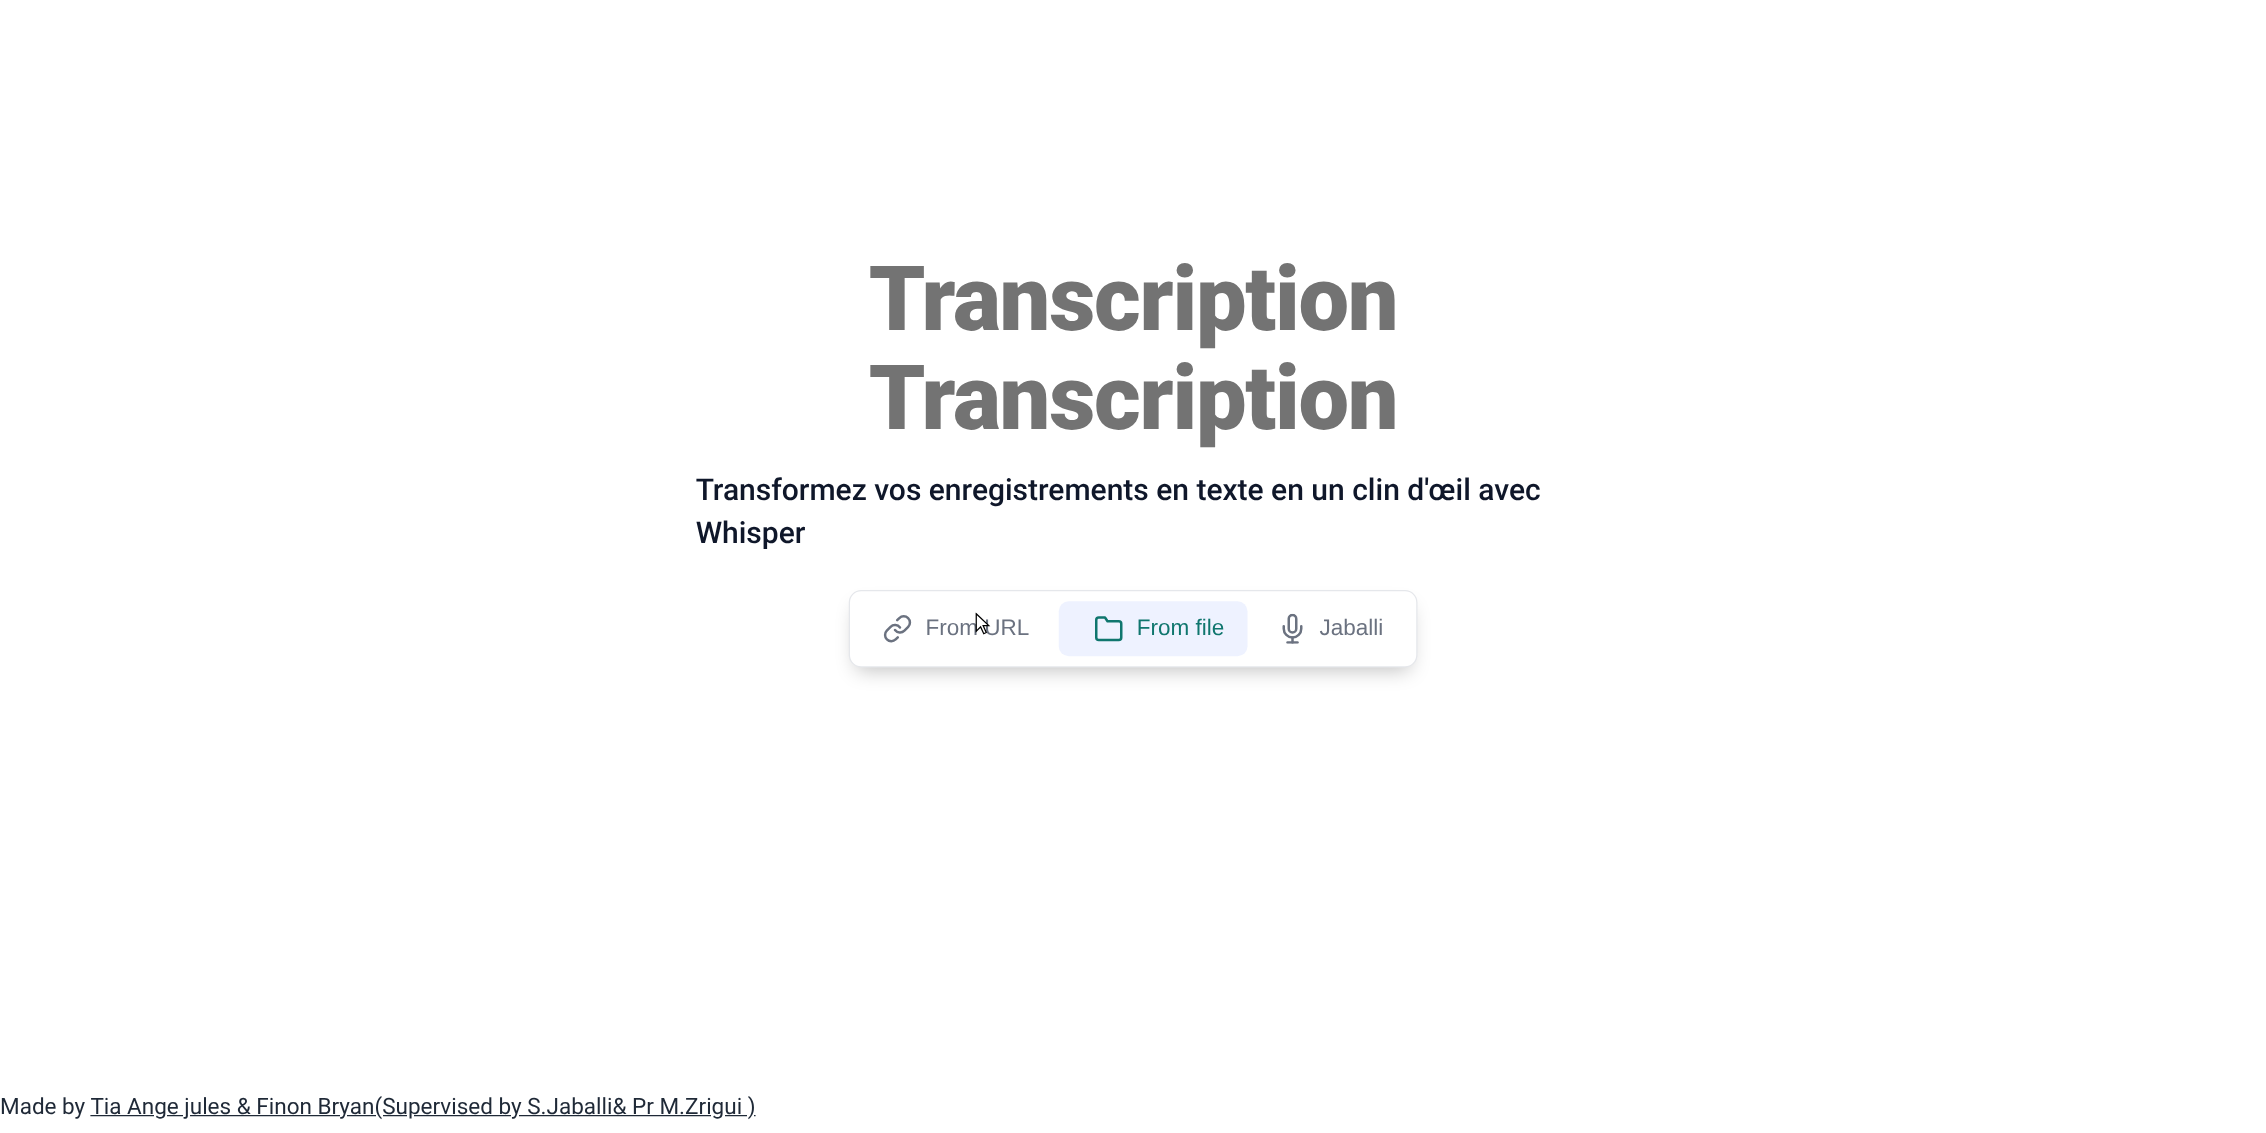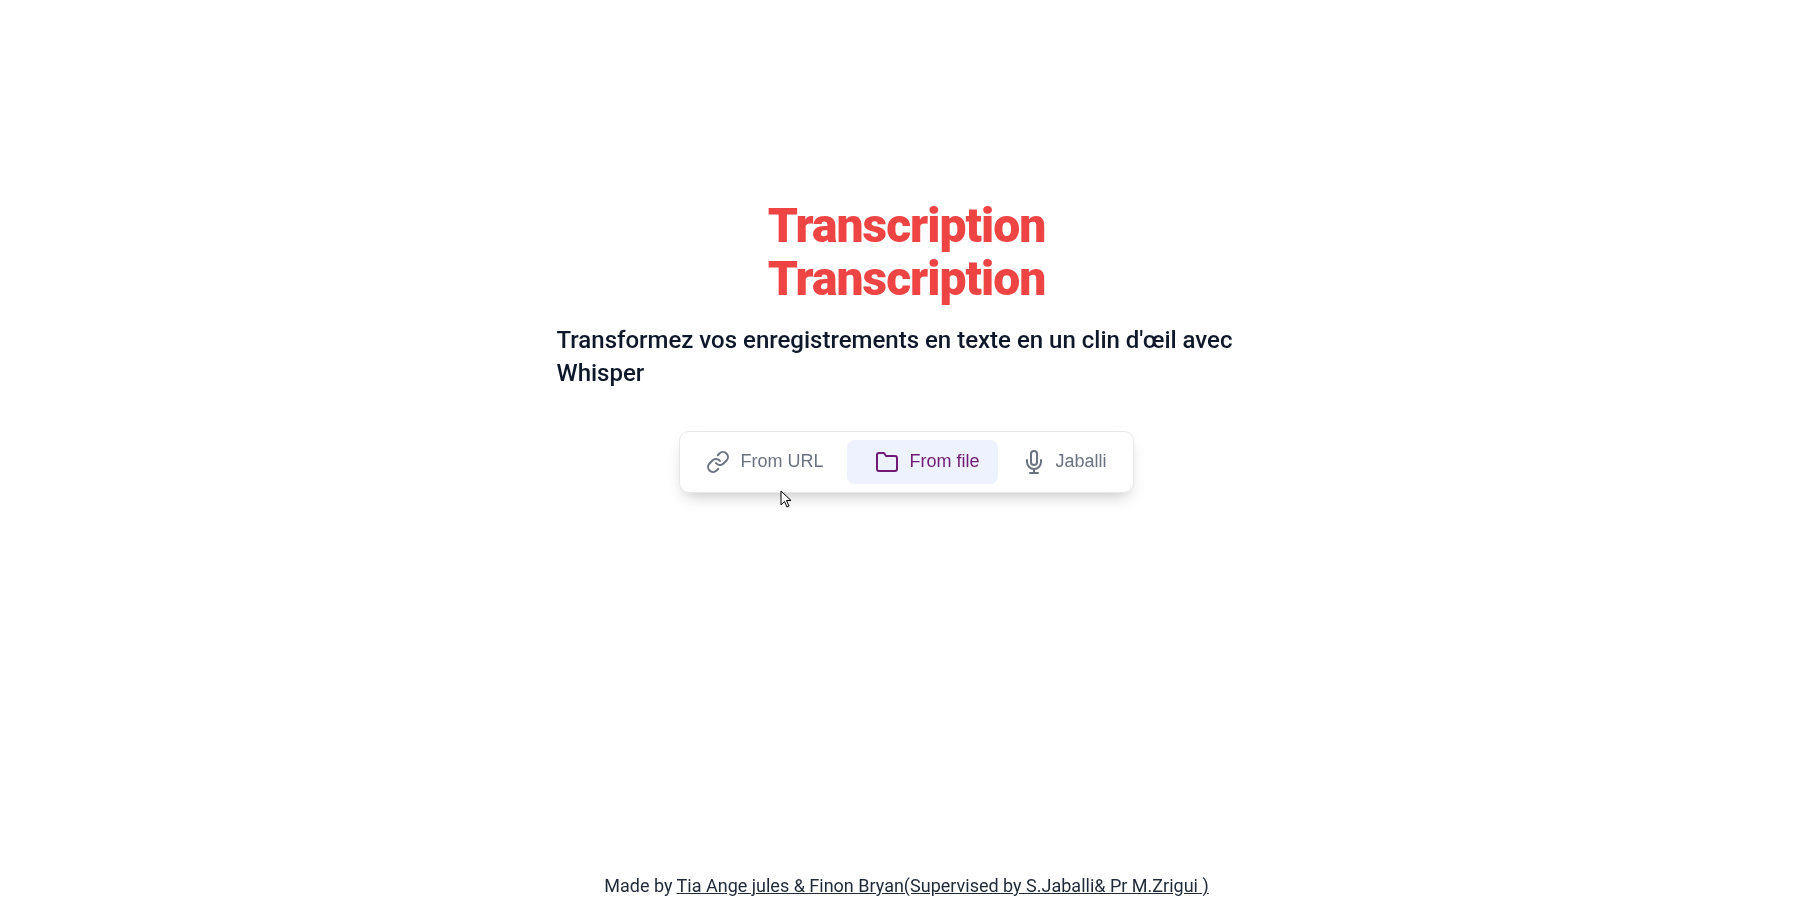--- a/index.html
+++ b/index.html
@@ -18,38 +18,38 @@
       position: relative;
     }
     .content {
       display: flex;
       flex-direction: column;
       align-items: center;
       margin-top: 200px;
       width: 100%;
     }
     .title {
-      font-size: 48px;
+      font-size: 72px;
       font-weight: 900;
-      color: #ef4444;
+      color: #737373;
       text-align: center;
       line-height: 1.1;
       letter-spacing: -1px;
     }
     .subtitle {
       font-size: 24px;
       font-weight: 500;
       color: #0f172a;
       text-align: left;
       margin-top: 18px;
       line-height: 1.4;
       max-width: 700px;
     }
     .tabs-container {
-      margin-top: 40px;
+      margin-top: 28px;
       background: #ffffff;
       border: 1px solid #e5e7eb;
       border-radius: 10px;
       padding: 8px;
       display: flex;
       gap: 6px;
       box-shadow: 0 8px 16px -6px rgba(0,0,0,0.25);
     }
     .tab {
       display: flex;
@@ -59,42 +59,41 @@
       border-radius: 8px;
       cursor: pointer;
       color: #6b7280;
       font-size: 18px;
       font-weight: 400;
       background: transparent;
       border: none;
     }
     .tab.active {
       background: #eef2ff;
-      color: #701a75;
+      color: #0f766e;
       padding-left: 28px;
     }
     .tab .icon {
       display: flex;
       align-items: center;
       justify-content: center;
     }
     .tab .icon svg {
       width: 24px;
       height: 24px;
       stroke: currentColor;
       fill: none;
       stroke-width: 2;
       stroke-linecap: round;
       stroke-linejoin: round;
     }
     .footer {
       position: absolute;
       bottom: 10px;
       width: 100%;
-      text-align: center;
       font-size: 18px;
       color: #1f2937;
     }
     .footer-link {
       text-decoration: underline;
       color: #1f2937;
     }
     .cursor {
       position: absolute;
       left: 780px;

